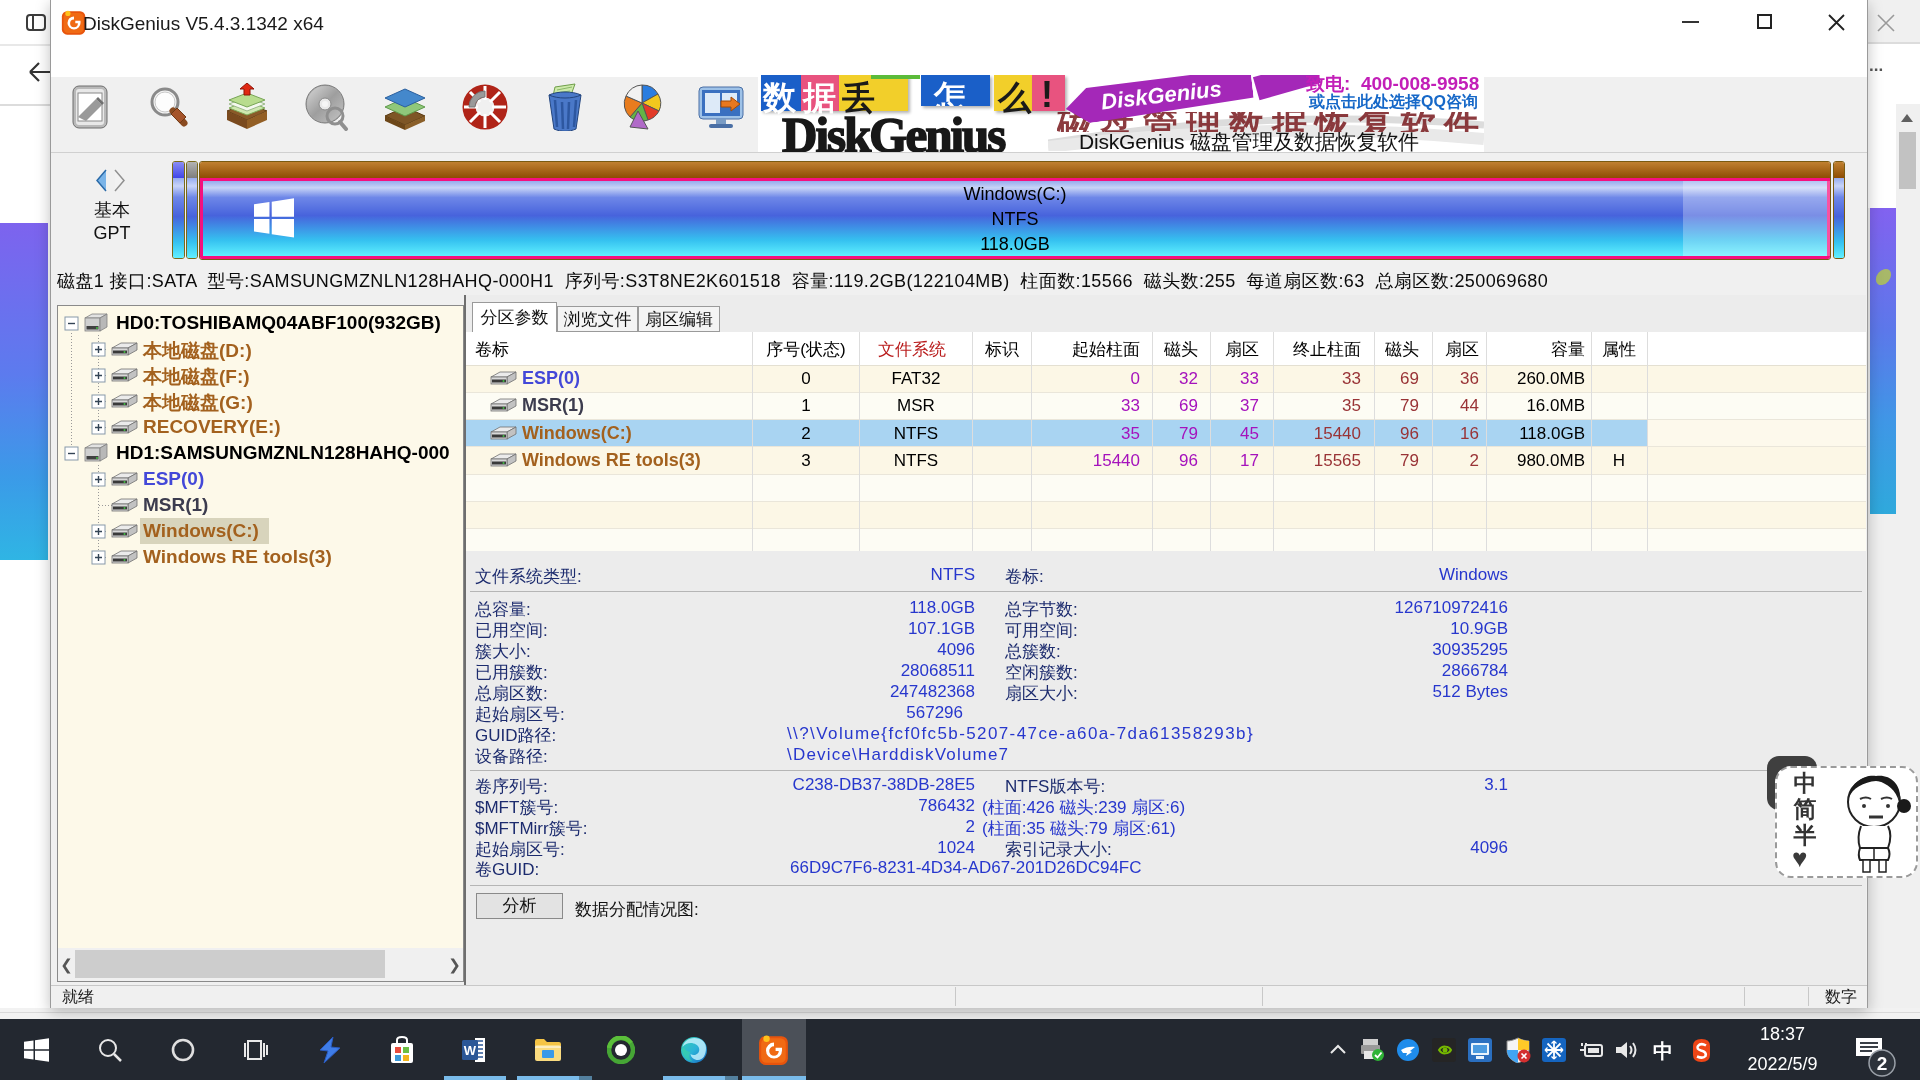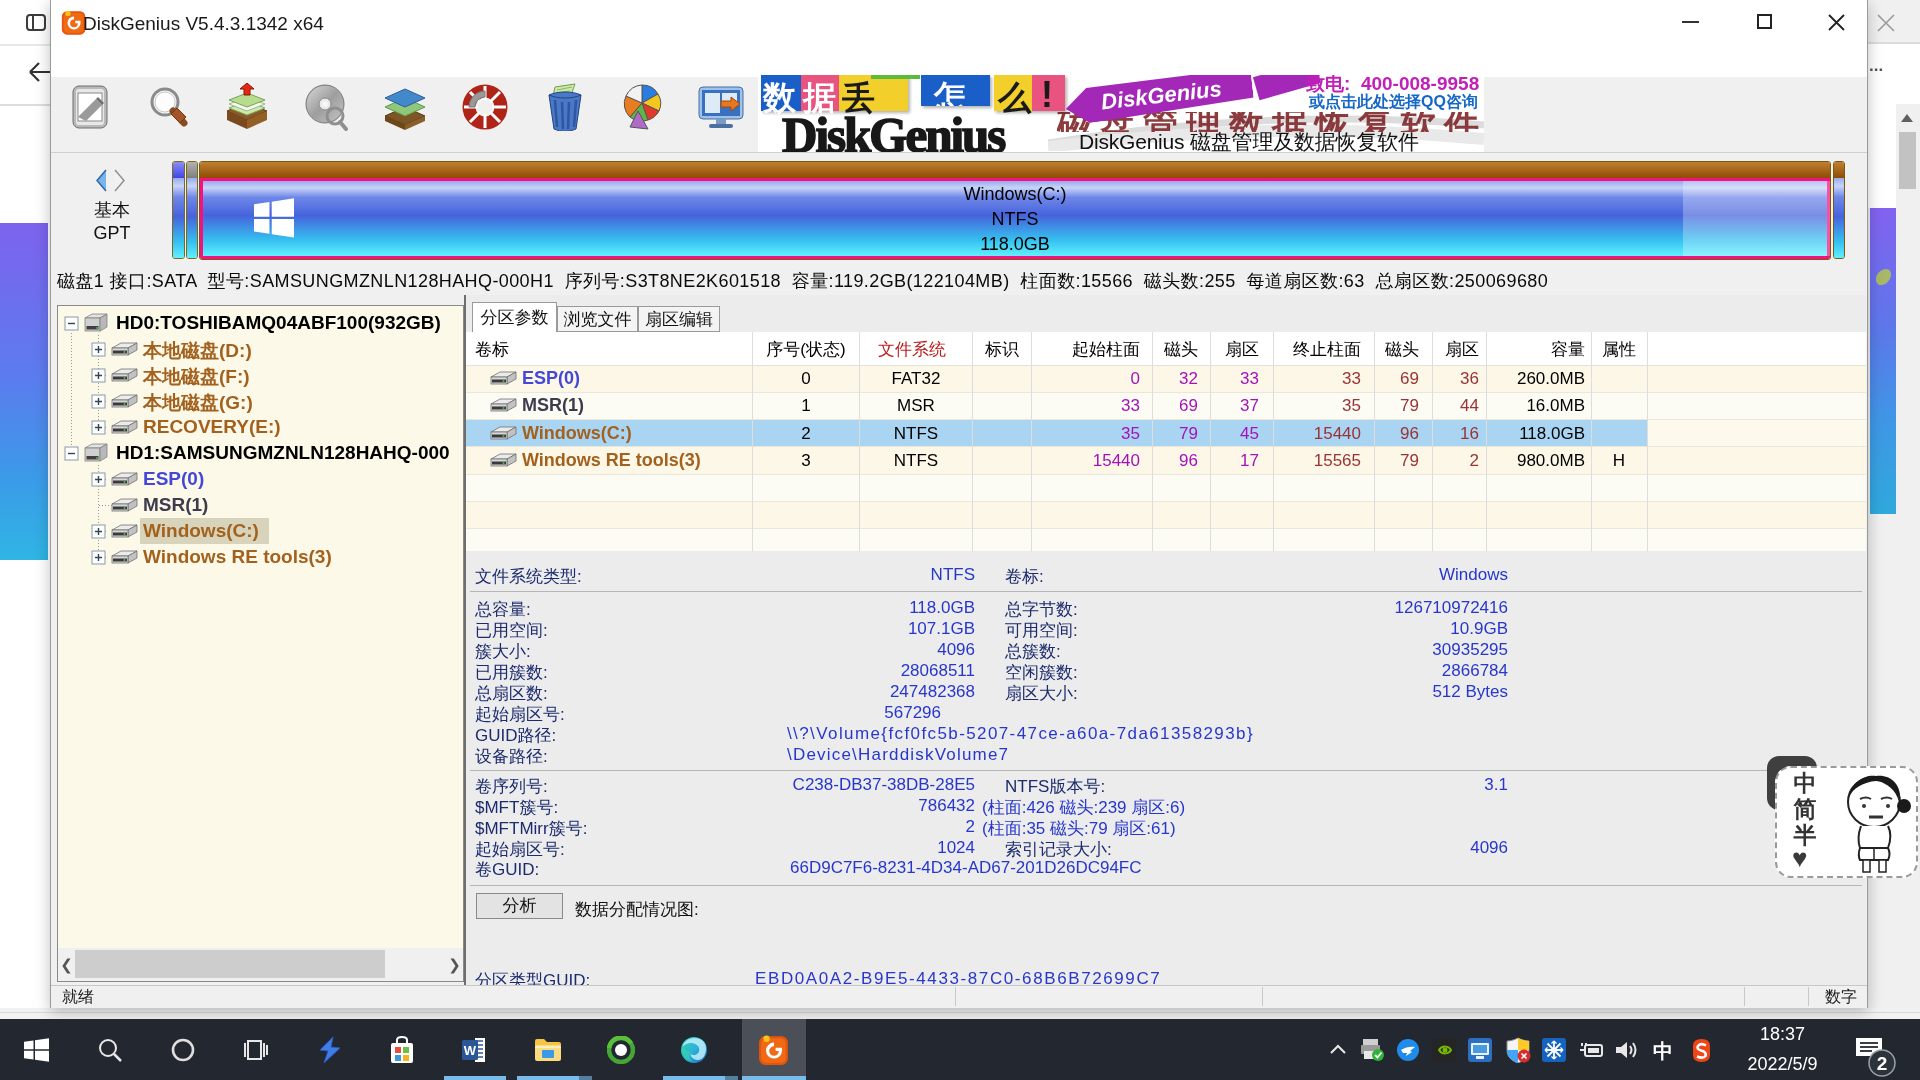--- a/index.html
+++ b/index.html
@@ -458,21 +458,21 @@
     <div class="dvr" style="left:1200px;top:640px;width:308px">30935295</div>
 <div class="dl" style="left:475px;top:661px">已用簇数:</div>
     <div class="dvr" style="left:700px;top:661px;width:275px">28068511</div>
 <div class="dl" style="left:1005px;top:661px">空闲簇数:</div>
     <div class="dvr" style="left:1200px;top:661px;width:308px">2866784</div>
 <div class="dl" style="left:475px;top:682px">总扇区数:</div>
     <div class="dvr" style="left:700px;top:682px;width:275px">247482368</div>
 <div class="dl" style="left:1005px;top:682px">扇区大小:</div>
     <div class="dvr" style="left:1200px;top:682px;width:308px">512 Bytes</div>
 <div class="dl" style="left:475px;top:703px">起始扇区号:</div>
-    <div class="dvr" style="left:666px;top:703px;width:275px">567296</div>
+    <div class="dvr" style="left:688px;top:703px;width:275px">567296</div>
 <div class="dl" style="left:475px;top:724px">GUID路径:</div>
     <div class="dv" style="left:787px;top:724px;letter-spacing:1.4px">\\?\Volume{fcf0fc5b-5207-47ce-a60a-7da61358293b}</div>
 <div class="dl" style="left:475px;top:745px">设备路径:</div>
     <div class="dv" style="left:787px;top:745px;letter-spacing:1.2px">\Device\HarddiskVolume7</div>
 <div class="dl" style="left:475px;top:775px">卷序列号:</div>
     <div class="dvr" style="left:700px;top:775px;width:275px">C238-DB37-38DB-28E5</div>
 <div class="dl" style="left:1005px;top:775px">NTFS版本号:</div>
     <div class="dvr" style="left:1200px;top:775px;width:308px">3.1</div>
 <div class="dl" style="left:475px;top:796px">$MFT簇号:</div>
     <div class="dvr" style="left:700px;top:796px;width:275px">786432</div>
@@ -481,24 +481,20 @@
     <div class="dvr" style="left:700px;top:817px;width:275px">2</div>
     <div class="dv" style="left:982px;top:817px">(柱面:35 磁头:79 扇区:61)</div>
 <div class="dl" style="left:475px;top:838px">起始扇区号:</div>
     <div class="dvr" style="left:700px;top:838px;width:275px">1024</div>
 <div class="dl" style="left:1005px;top:838px">索引记录大小:</div>
     <div class="dvr" style="left:1200px;top:838px;width:308px">4096</div>
 <div class="dl" style="left:475px;top:858px">卷GUID:</div>
     <div class="dv" style="left:790px;top:858px">66D9C7F6-8231-4D34-AD67-201D26DC94FC</div>
 <div class="ab" style="left:476px;top:893px;width:87px;height:26px;background:#e3e3e3;border:1px solid #8a8a8a;font-size:17px;line-height:24px;text-align:center;color:#111">分析</div>
 <div class="ab" style="left:575px;top:898px;font-size:17px;color:#111">数据分配情况图:</div>
-<div class="ab" style="left:466px;top:960px;width:1400px;height:25px;overflow:hidden">
-<div class="dl" style="left:9px;top:9px">分区类型GUID:</div>
-      <div class="dv" style="left:289px;top:9px;letter-spacing:1.6px">EBD0A0A2-B9E5-4433-87C0-68B6B72699C7</div>
-</div>
 
 <div class="ab" style="left:1767px;top:756px;width:50px;height:54px;background:#3f3f3f;border-radius:12px"></div>
 <div class="ab" style="left:1775px;top:766px;width:143px;height:112px;background:#fff;border:2px dashed #9a9a9a;border-radius:16px"></div>
 <div class="ab" style="left:1793px;top:770px;width:24px;font-size:23px;font-weight:bold;color:#333;line-height:26px;text-align:center">中<br>简<br>半</div>
 <div class="ab" style="left:1792px;top:843px;font-size:26px;color:#3a3a3a">♥</div>
 <svg class="ab" style="left:1836px;top:772px" width="80" height="102" viewBox="0 0 80 102">
  <ellipse cx="38" cy="30" rx="26" ry="25" fill="#fff" stroke="#222" stroke-width="2"></ellipse>
  <path d="M13 26 C14 10 30 2 40 4 C54 2 64 12 64 24 C58 12 50 10 40 9 C28 10 16 16 13 26 Z" fill="#1a1a1a"></path>
  <path d="M40 4 C56 6 64 16 63 30 C60 18 52 12 40 8 Z" fill="#1a1a1a"></path>
  <circle cx="68" cy="34" r="7" fill="#1a1a1a"></circle>

